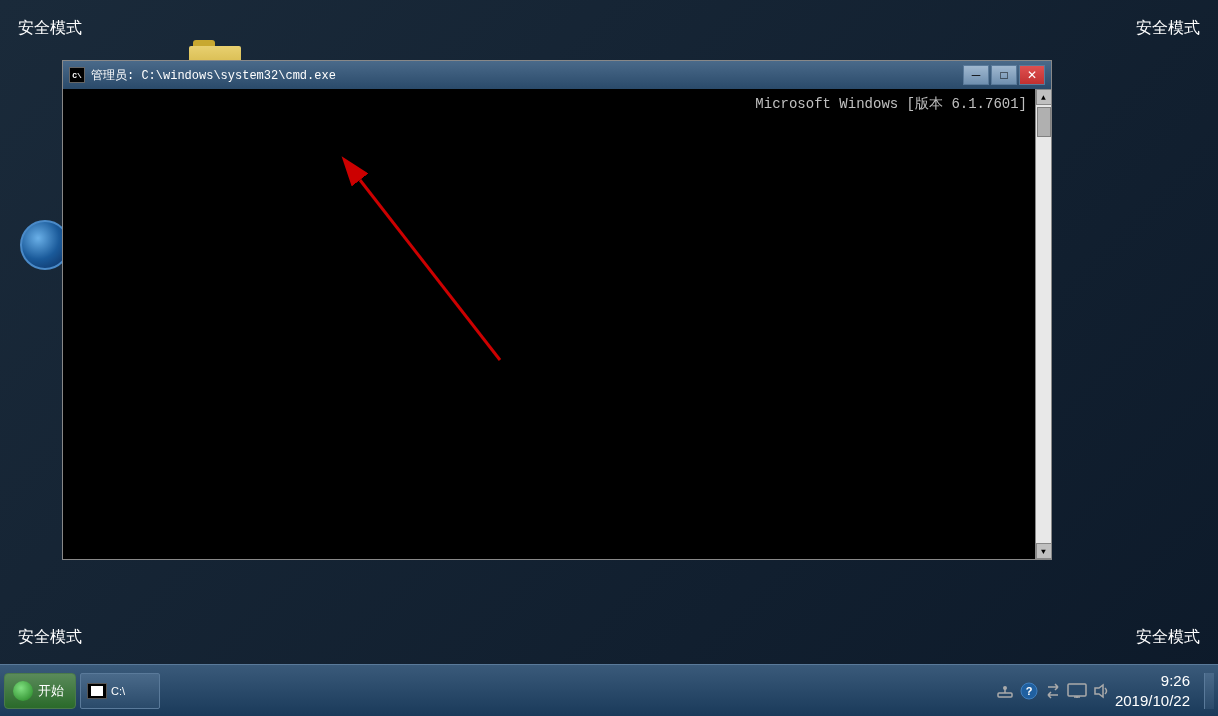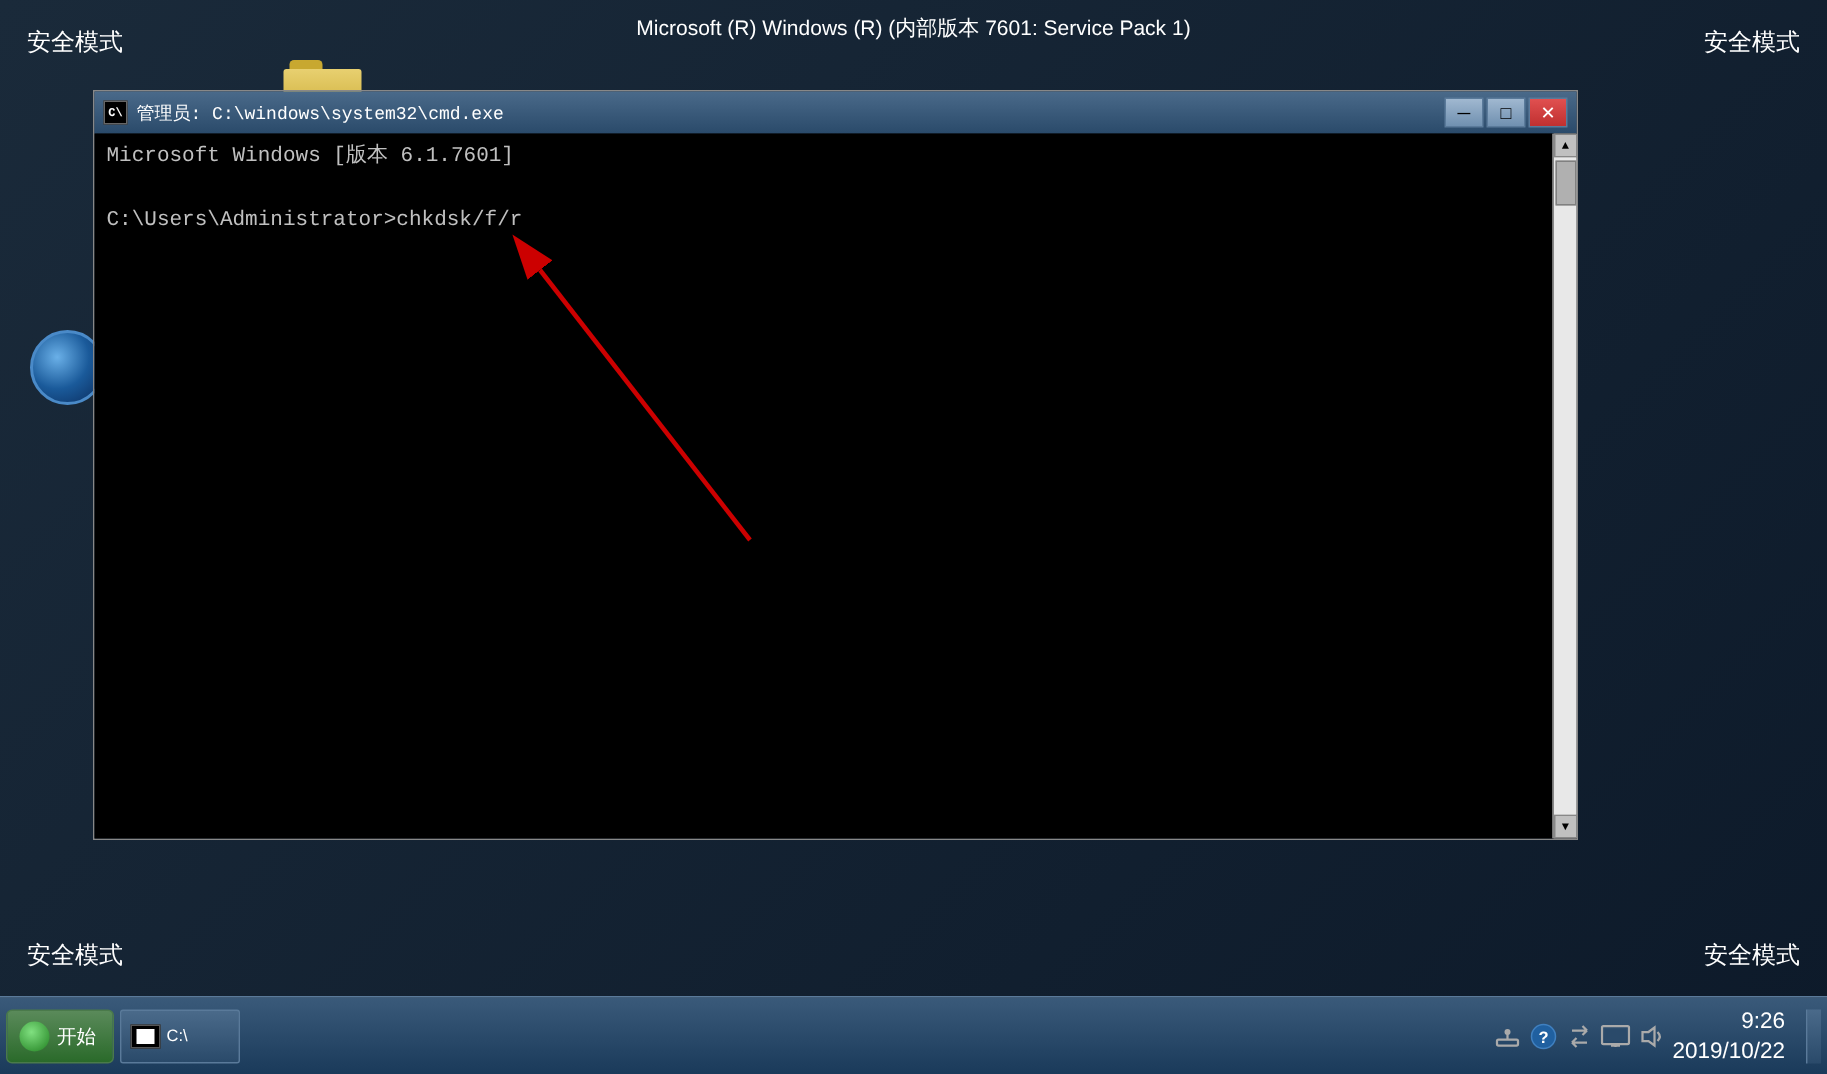--- a/index.html
+++ b/index.html
@@ -170,20 +170,21 @@
       color: #c0c0c0;
       font-family: 'Courier New', monospace;
       font-size: 14px;
       line-height: 1.4;
       overflow: hidden;
     }
 
     .cmd-line {
       white-space: pre;
       margin-bottom: 2px;
+      text-align: right;
     }
 
     .cmd-scrollbar {
       width: 16px;
       background: #c0c0c0;
       display: flex;
       flex-direction: column;
       align-items: center;
       border-left: 1px solid #888;
     }
@@ -322,23 +323,20 @@
       border-left: 1px solid #5a7a9a;
       margin-left: 2px;
       cursor: pointer;
     }
   </style>
 </head>
 <body>
 
 <div class="desktop">
 
-  <div class="top-bar">
-    <span class="top-bar-title">Microsoft (R) Windows (R) (内部版本 7601: Service Pack 1)</span>
-  </div>
 
   <div class="safe-mode-label safe-mode-tl">安全模式</div>
   <div class="safe-mode-label safe-mode-tr">安全模式</div>
   <div class="safe-mode-label safe-mode-bl">安全模式</div>
   <div class="safe-mode-label safe-mode-br">安全模式</div>
 
   <div class="desktop-icon">
     <div class="folder-icon">
       <div class="folder-tab"></div>
       <div class="folder-body"></div>
@@ -354,21 +352,20 @@
       <div class="cmd-controls">
         <div class="cmd-btn">─</div>
         <div class="cmd-btn">□</div>
         <div class="cmd-btn close">✕</div>
       </div>
     </div>
     <div class="cmd-body">
       <div class="cmd-content">
         <div class="cmd-line">Microsoft Windows [版本 6.1.7601]</div>
         <div class="cmd-line">&nbsp;</div>
-        <div class="cmd-line">C:\Users\Administrator&gt;chkdsk/f/r</div>
       </div>
       <div class="cmd-scrollbar">
         <div class="scroll-arrow">▲</div>
         <div class="scroll-track">
           <div class="scroll-thumb"></div>
         </div>
         <div class="scroll-arrow">▼</div>
       </div>
     </div>
   </div>

